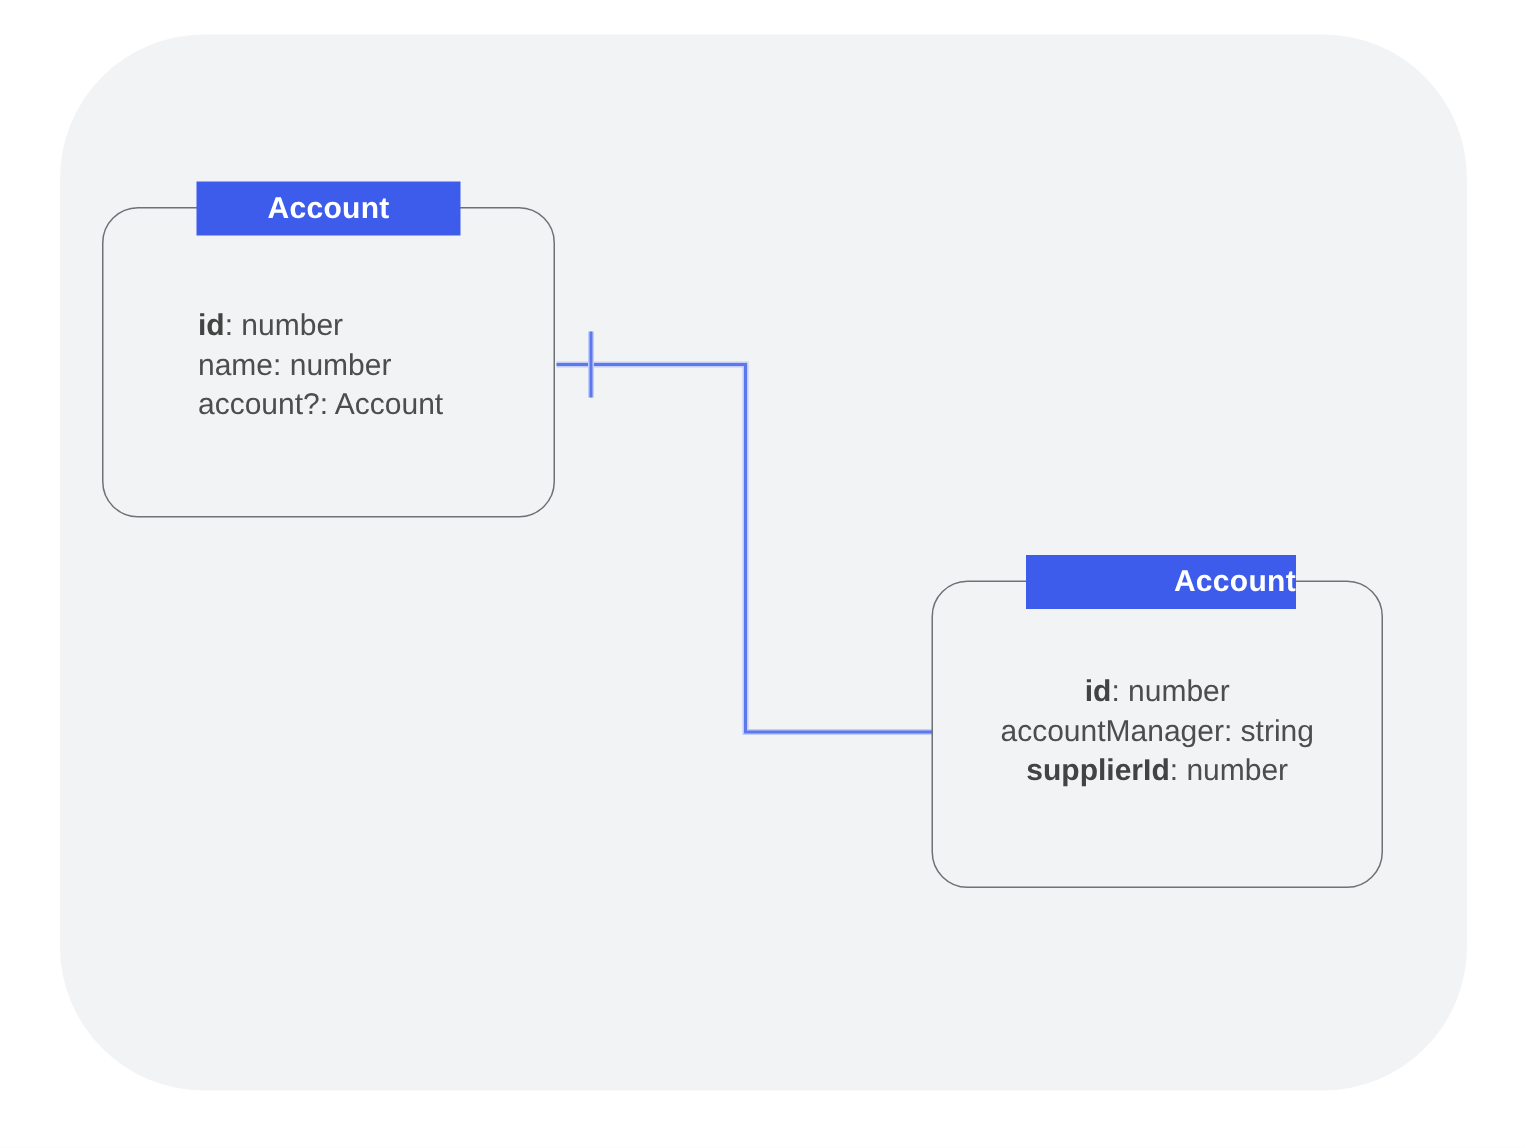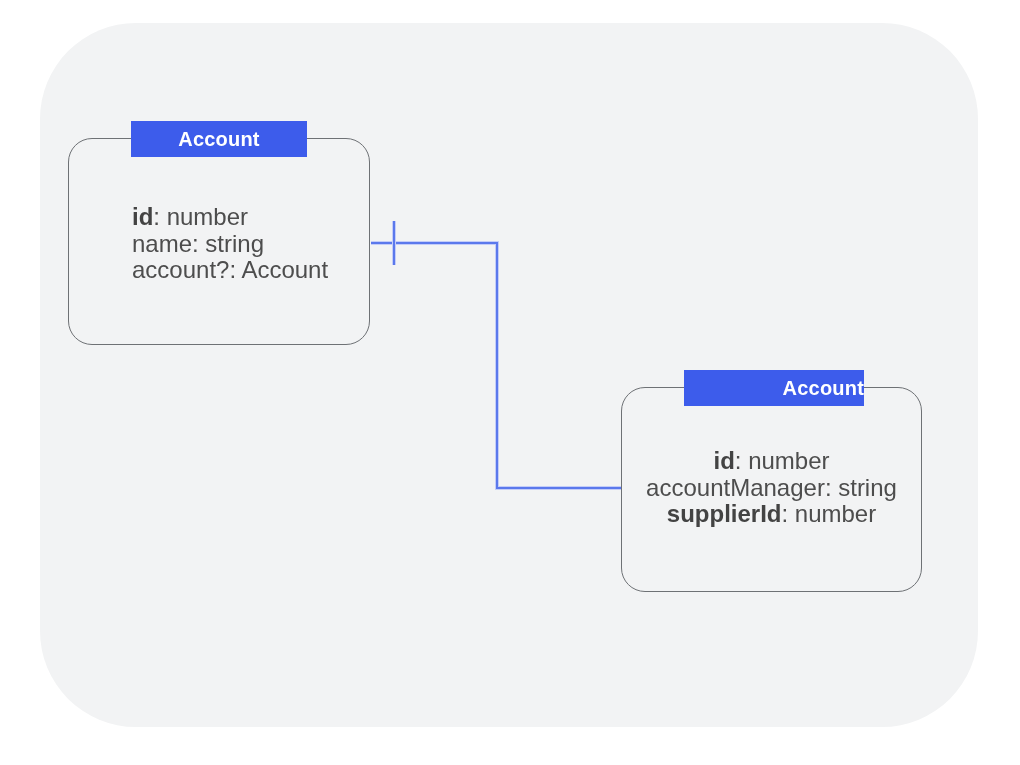--- a/index.html
+++ b/index.html
@@ -59,21 +59,21 @@
     font-size: 20px;
     display: flex;
     align-items: center;
     justify-content: center;
     letter-spacing: 0.2px;
   }
   #supplier-header { left: 131px; top: 121px; width: 176px; height: 36px; }
   #account-header  { left: 684px; top: 370px; width: 180px; height: 36px; justify-content: flex-end; }
   .fields {
     position: absolute;
-    font-size: 24px;
+    font-size: 20px;
     line-height: 26.5px;
     color: #4d4d4d;
     white-space: nowrap;
   }
   #supplier-fields { left: 132px; top: 204px; text-align: left; }
   #account-fields  { left: 621px; top: 448px; width: 301px; text-align: center; }
   .field-key { font-weight: bold; color: #434343; }
 </style>
 </head>
 <body>
@@ -88,21 +88,21 @@
     <line class="conn-halo" x1="394" y1="221" x2="394" y2="265"></line>
     <line class="conn-line" x1="394" y1="221" x2="394" y2="265"></line>
   </svg>
 
   <div class="entity-box" id="supplier-box"></div>
   <div class="entity-header" id="supplier-header">
     <span>Account</span>
   </div>
   <div class="fields" id="supplier-fields">
     <div class="field-row"><span class="field-key">id</span><span class="field-rest">: number</span></div>
-    <div class="field-row"><span class="field-key"></span><span class="field-rest">name: string</span></div>
+    <div class="field-row"><span class="field-key"></span><span class="field-rest">name: number</span></div>
     <div class="field-row"><span class="field-key"></span><span class="field-rest">account?: Account</span></div>
   </div>
 
   <div class="entity-box" id="account-box"></div>
   <div class="entity-header" id="account-header">
     <span>Account</span>
   </div>
   <div class="fields" id="account-fields">
     <div class="field-row"><span class="field-key">id</span><span class="field-rest">: number</span></div>
     <div class="field-row"><span class="field-key"></span><span class="field-rest">accountManager: string</span></div>

